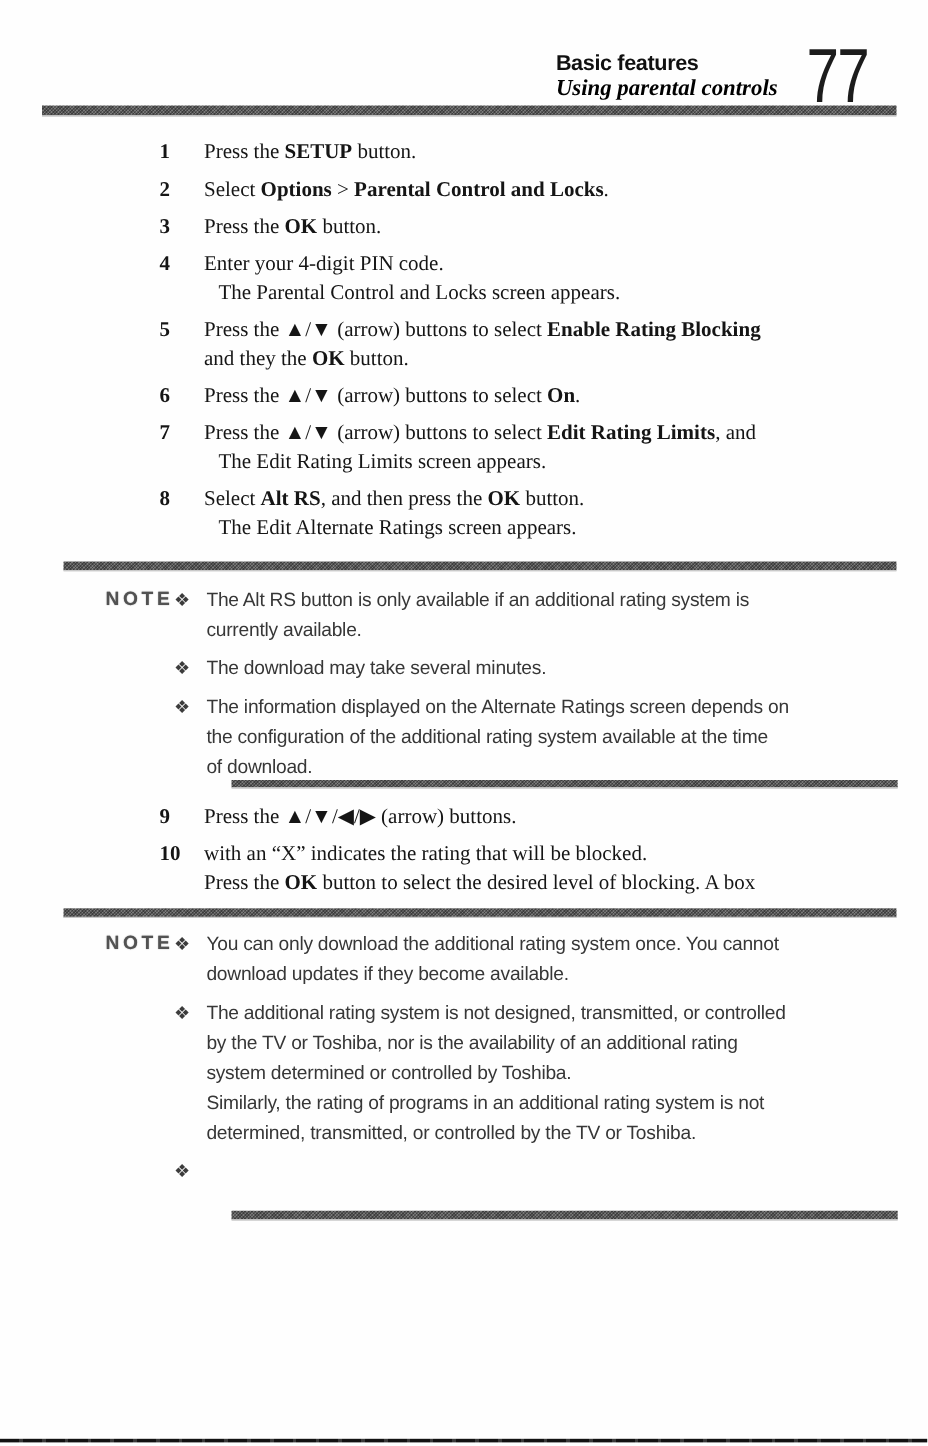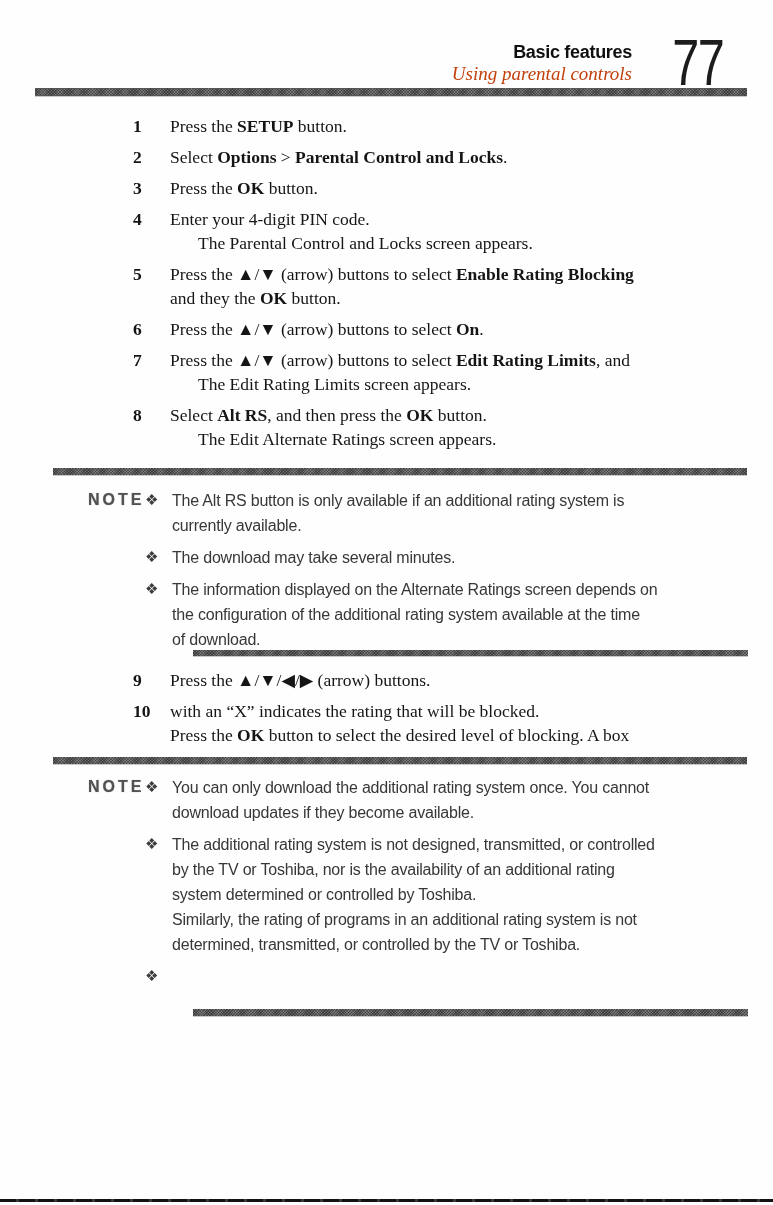--- a/index.html
+++ b/index.html
@@ -3,30 +3,30 @@
 <meta charset="utf-8">
 <style>
   html,body { margin:0; padding:0; background:#ffffff; }
   .page {
     position:relative; width:773px; height:1205px; background:#fefefe;
     overflow:hidden; font-family:"Liberation Serif","DejaVu Serif",serif;
     color:#151515;
   }
 
   
-  .header-text { position:absolute; top:42px; right:141px; text-align:right; }
+  .header-text { position:absolute; top:42px; right:125px; }
   .hdr-section {
     font-family:"Liberation Sans","DejaVu Sans",sans-serif;
     font-weight:700; font-size:18px; line-height:20px; color:#101010;
     letter-spacing:-0.3px;
   }
   .hdr-subsection {
     font-family:"Liberation Serif","DejaVu Serif",serif;
-    font-style:italic; font-weight:400; font-size:19px; line-height:23px;
-    color:#c2410c;
+    font-style:italic; font-weight:700; font-size:19px; line-height:23px;
+    color:#000000;
   }
   .page-num {
     position:absolute; top:38px; right:50px;
     font-family:"Liberation Sans","DejaVu Sans",sans-serif;
     font-weight:400; font-size:64px; line-height:50px; color:#1c1c1c;
     transform:scaleX(.76); transform-origin:right top; letter-spacing:-2px;
   }
 
   
   .rule {
@@ -45,21 +45,21 @@
   .rule-note2-bot { top:1009px;left:193px; right:25px; }
 
   
   .steps { position:absolute; left:133px; right:22px; }
   #steps-1 { top:114px; }
   #steps-2 { top:668px; }
   .step { display:flex; margin-bottom:7px; font-size:17.5px; line-height:24px; }
   .step-num { flex:none; width:37px; font-weight:700; }
   .step-text b { font-weight:700; }
   .step-text .line { white-space:nowrap; }
-  .step-sub { margin-left:28px; }
+  .step-sub { margin-left:12px; }
 
   
   .note { position:absolute; left:0; right:0; }
   #note-0 { top:488px; }
   #note-1 { top:775px; }
   .note-label {
     position:absolute; left:88px; top:3px;
     font-family:"Liberation Sans","DejaVu Sans",sans-serif;
     font-weight:800; font-size:16px; letter-spacing:3px; color:#525252;
     text-shadow:0 0 1px #8a8a8a;

